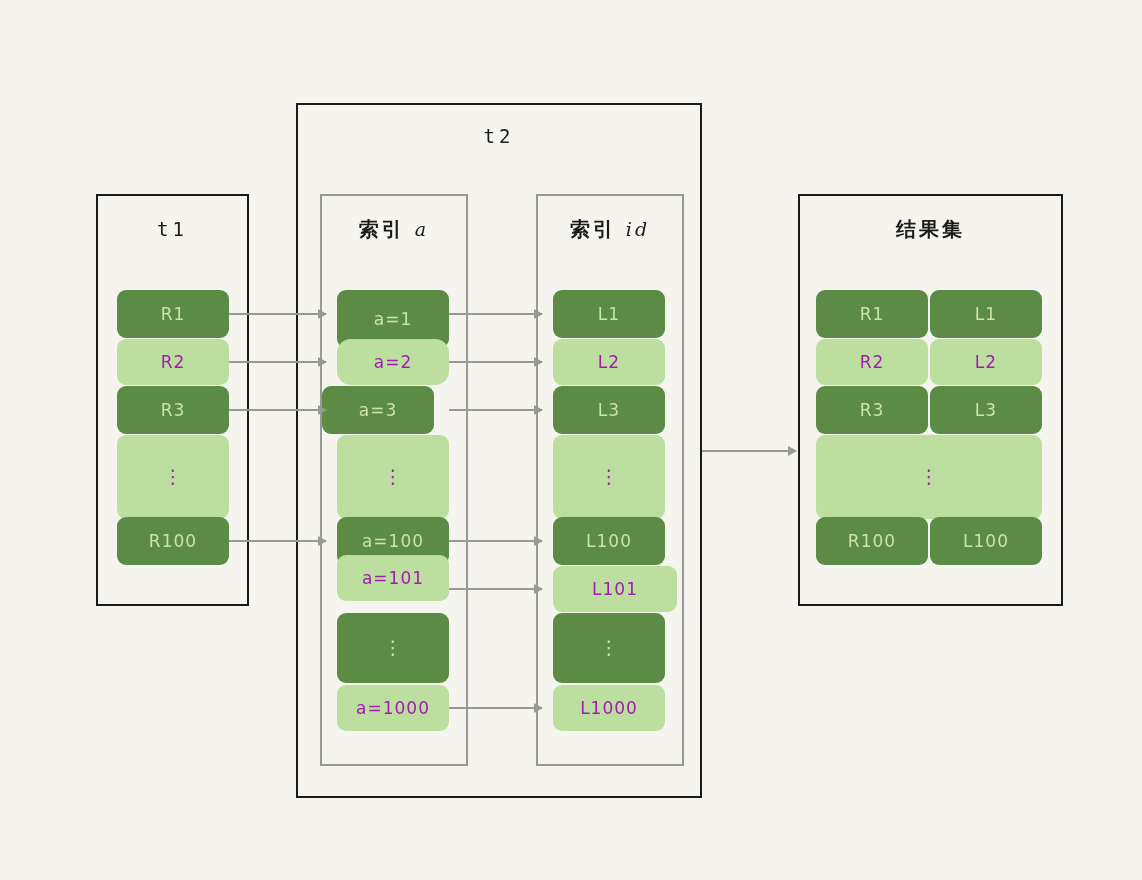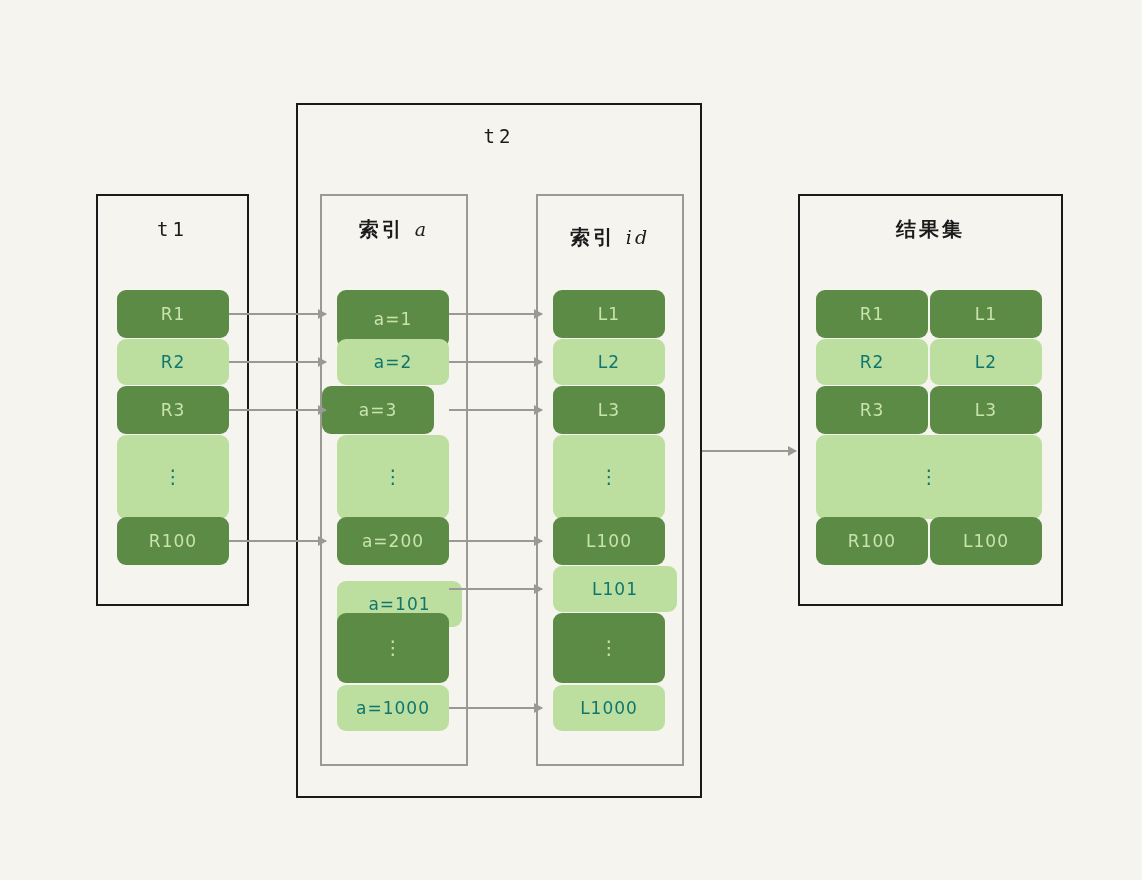--- a/index.html
+++ b/index.html
@@ -56,21 +56,21 @@
     border-radius:9px;
     display:flex;
     align-items:center;
     justify-content:center;
     font-family:"DejaVu Sans","Liberation Sans",sans-serif;
     font-size:17px;
     letter-spacing:1px;
     color:#cfe6b6;
   }
   .cell.dark{background:#5b8b44;color:#c9e3ae;}
-  .cell.light{background:#bcdfa0;color:#0f766e;}
+  .cell.light{background:#bcdfa0;color:#a21caf;}
   .cell .dots{
     font-size:19px;
     line-height:0.6;
     letter-spacing:0;
   }
 
   
   .arrow{
     position:absolute;
     height:2px;
@@ -97,21 +97,21 @@
   </div>
 
   <div class="subframe" style="left:320px;top:194px;width:148px;height:572px;">
     <div class="frame-title title-cjk" style="top:20px;text-align:center;">
       <span>索引</span>
       <span class="latin">a</span>
     </div>
   </div>
 
   <div class="subframe" style="left:536px;top:194px;width:148px;height:572px;">
-    <div class="frame-title title-cjk" style="top:28px;">
+    <div class="frame-title title-cjk" style="top:20px;">
       <span>索引</span>
       <span class="latin">id</span>
     </div>
   </div>
 
   <div class="frame" style="left:96px;top:194px;width:153px;height:412px;">
     <div class="frame-title title-latin" style="top:22px;">t1</div>
   </div>
 
   <div class="frame" style="left:798px;top:194px;width:265px;height:412px;">
@@ -130,33 +130,33 @@
       </div>
       <div class="cell light" style="left: 117px; top: 435px; width: 112px; height: 84px;">
         <span class="dots">⋮</span>
       </div>
       <div class="cell dark" style="left: 117px; top: 517px; width: 112px; height: 48px;">
         <span>R100</span>
       </div>
       <div class="cell dark" style="left: 337px; top: 290px; width: 112px; height: 58px; align-items: center;">
         <span>a=1</span>
       </div>
-      <div class="cell light" style="left: 337px; top: 339px; width: 112px; height: 46px;">
+      <div class="cell light" style="left: 337px; top: 339px; width: 112px; height: 46px; border-radius: 14px;">
         <span>a=2</span>
       </div>
       <div class="cell dark" style="left: 322px; top: 386px; width: 112px; height: 48px;">
         <span>a=3</span>
       </div>
       <div class="cell light" style="left: 337px; top: 435px; width: 112px; height: 84px;">
         <span class="dots">⋮</span>
       </div>
       <div class="cell dark" style="left: 337px; top: 517px; width: 112px; height: 48px;">
-        <span>a=200</span>
-      </div>
-      <div class="cell light" style="left: 337px; top: 581px; width: 125px; height: 46px;">
+        <span>a=100</span>
+      </div>
+      <div class="cell light" style="left: 337px; top: 555px; width: 112px; height: 46px;">
         <span>a=101</span>
       </div>
       <div class="cell dark" style="left: 337px; top: 613px; width: 112px; height: 70px;">
         <span class="dots">⋮</span>
       </div>
       <div class="cell light" style="left: 337px; top: 685px; width: 112px; height: 46px;">
         <span>a=1000</span>
       </div>
       <div class="cell dark" style="left: 553px; top: 290px; width: 112px; height: 48px;">
         <span>L1</span>

